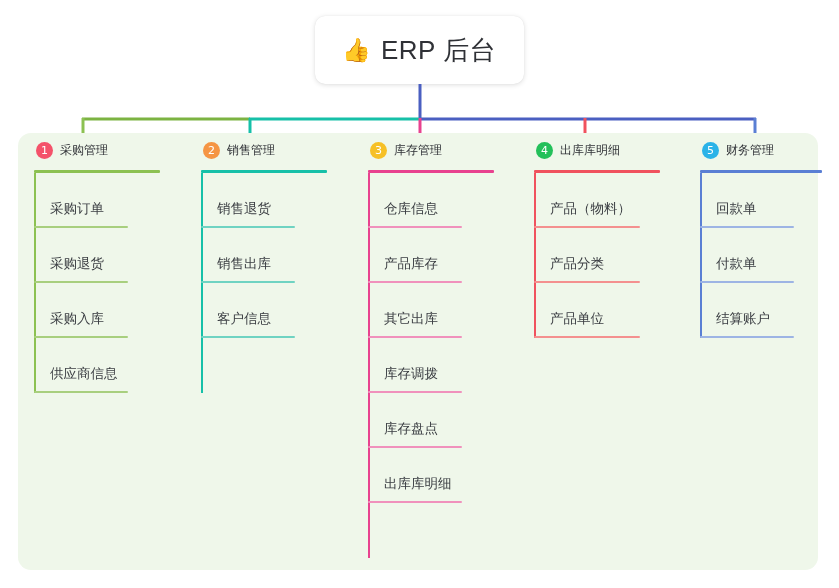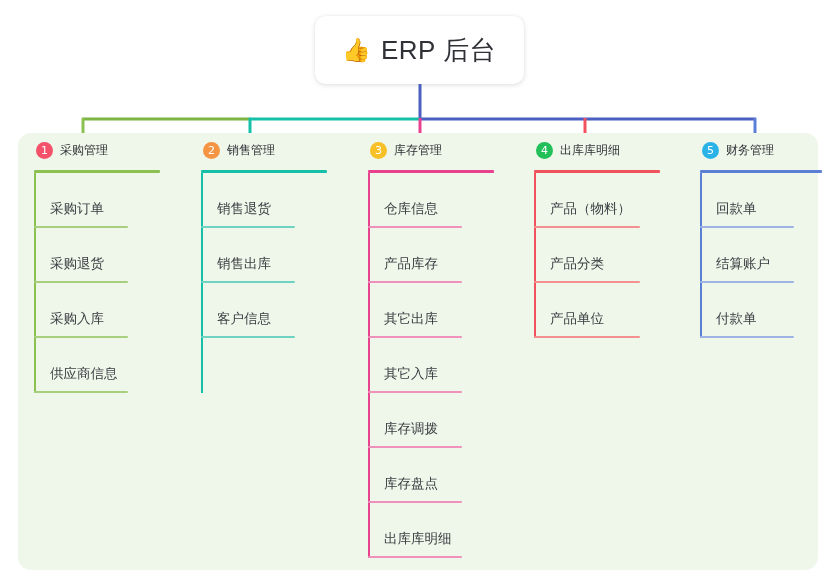--- a/index.html
+++ b/index.html
@@ -230,24 +230,20 @@
           </div>
           <div class="leaf">
             <div class="leaf-label">产品库存</div>
             <div class="leaf-rule" style="background: rgb(240, 145, 188); width: 94px;"></div>
           </div>
           <div class="leaf">
             <div class="leaf-label">其它出库</div>
             <div class="leaf-rule" style="background: rgb(240, 145, 188); width: 94px;"></div>
           </div>
           <div class="leaf">
-            <div class="leaf-label">其它入库</div>
-            <div class="leaf-rule" style="background: rgb(240, 145, 188); width: 94px;"></div>
-          </div>
-          <div class="leaf">
             <div class="leaf-label">库存调拨</div>
             <div class="leaf-rule" style="background: rgb(240, 145, 188); width: 94px;"></div>
           </div>
           <div class="leaf">
             <div class="leaf-label">库存盘点</div>
             <div class="leaf-rule" style="background: rgb(240, 145, 188); width: 94px;"></div>
           </div>
           <div class="leaf">
             <div class="leaf-label">出库库明细</div>
             <div class="leaf-rule" style="background: rgb(240, 145, 188); width: 94px;"></div>
@@ -282,24 +278,24 @@
           <span class="col-title">财务管理</span>
         </div>
         <div class="col-rule" style="background: rgb(90, 127, 212); width: 122px; margin-left: 16px;"></div>
         <div class="col-body">
           <div class="spine" style="background: rgb(90, 127, 212); height: 165px;"></div>
           <div class="leaf">
             <div class="leaf-label">回款单</div>
             <div class="leaf-rule" style="background: rgb(157, 180, 228); width: 94px;"></div>
           </div>
           <div class="leaf">
+            <div class="leaf-label">付款单</div>
+            <div class="leaf-rule" style="background: rgb(157, 180, 228); width: 94px;"></div>
+          </div>
+          <div class="leaf">
             <div class="leaf-label">结算账户</div>
             <div class="leaf-rule" style="background: rgb(157, 180, 228); width: 94px;"></div>
           </div>
-          <div class="leaf">
-            <div class="leaf-label">付款单</div>
-            <div class="leaf-rule" style="background: rgb(157, 180, 228); width: 94px;"></div>
-          </div>
         </div>
       </div>
     </div>
 
 </div>
 
 </body></html>

